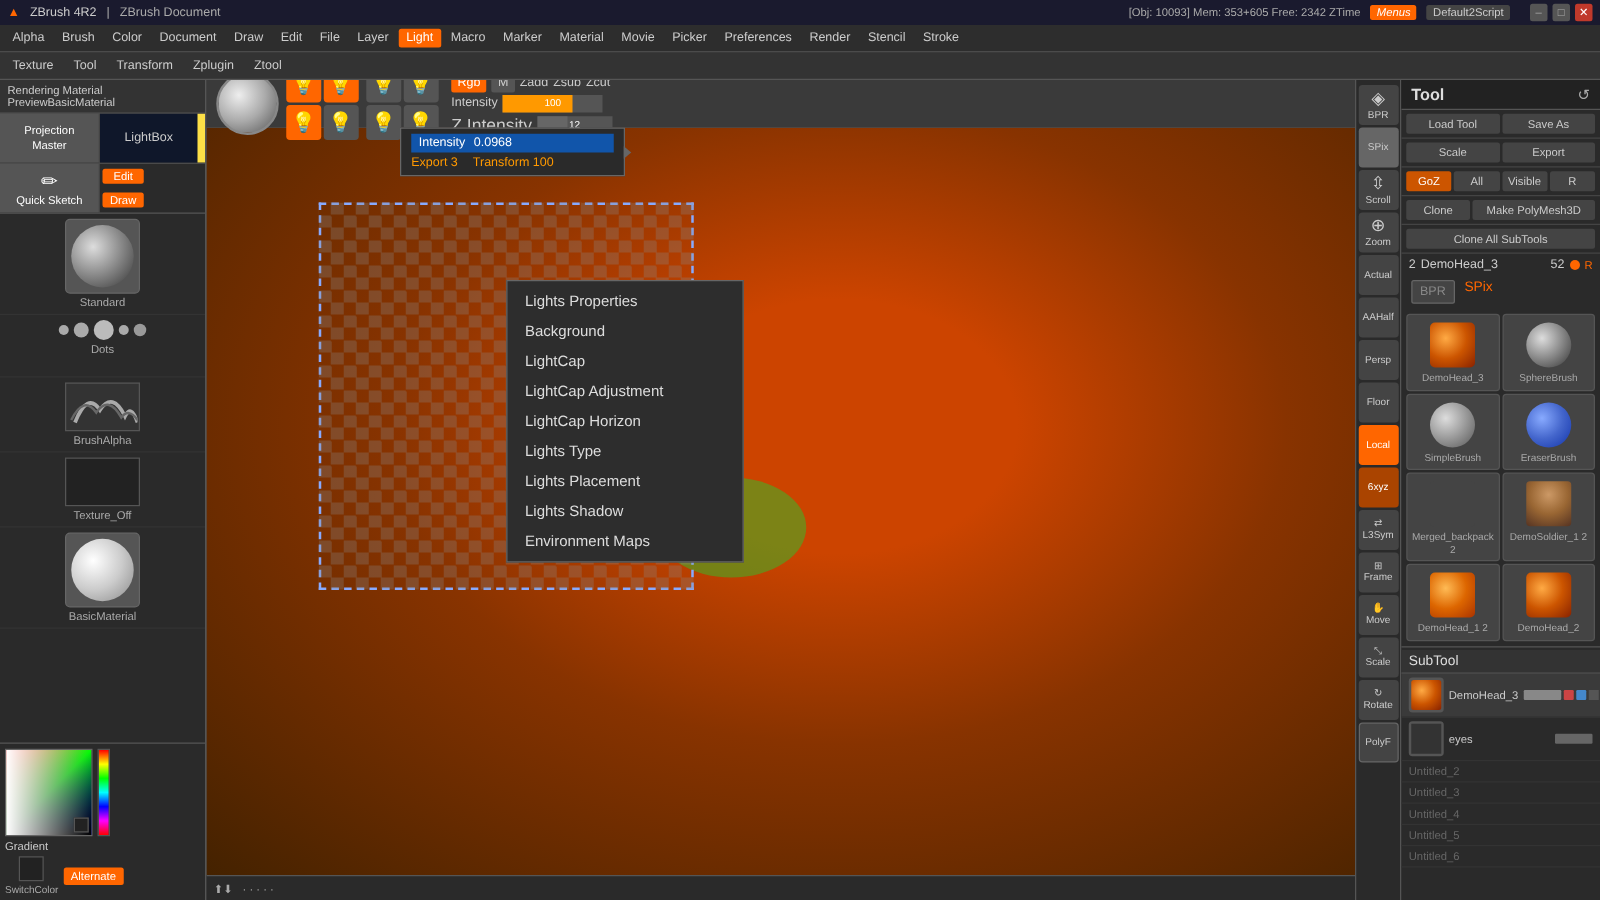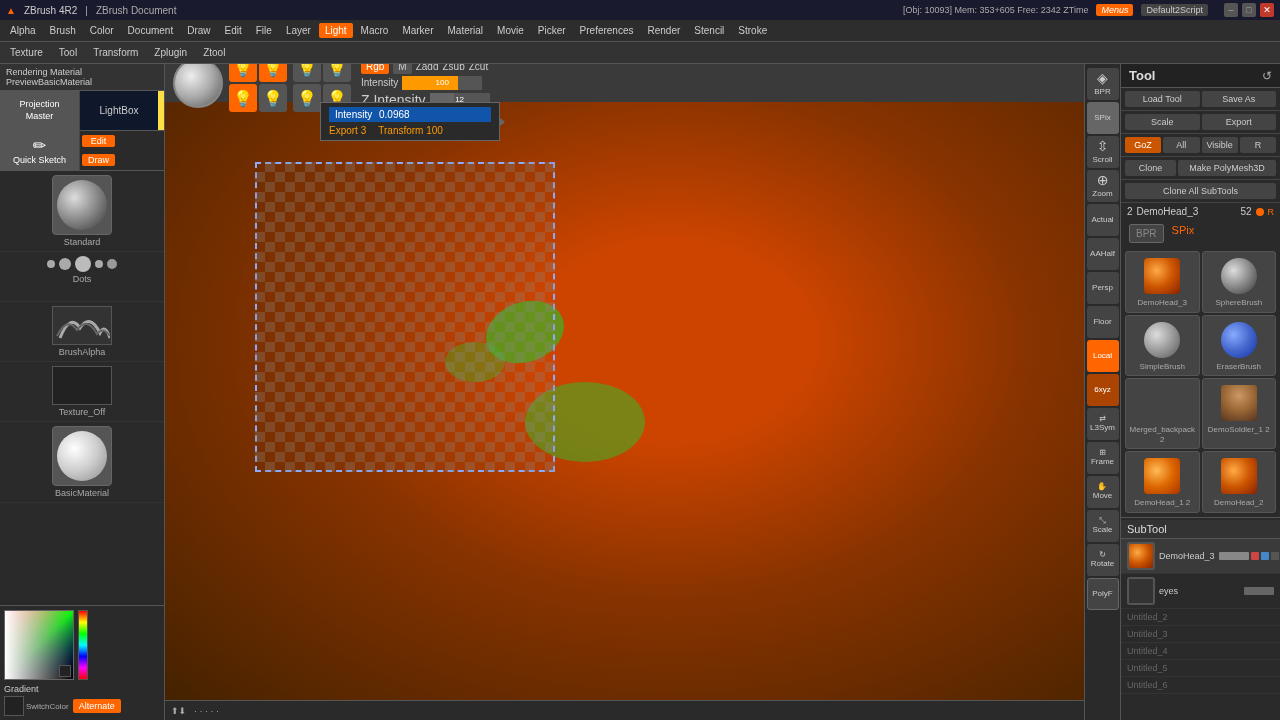--- a/index.html
+++ b/index.html
@@ -670,21 +670,21 @@
           <div style="position:absolute;bottom:2px;right:2px;width:12px;height:12px;background:#222;border:1px solid #555;"></div>
         </div>
         <div style="display:flex;flex-direction:column;gap:2px;">
           <div style="width:10px;height:70px;background:linear-gradient(to bottom,#ff0000,#ffff00,#00ff00,#00ffff,#0000ff,#ff00ff,#ff0000);border:1px solid #555;cursor:pointer;"></div>
         </div>
       </div>
       <div style="margin-top:2px;">
         <span style="font-size:9px;color:#ccc;">Gradient</span>
       </div>
       <div style="display:flex;gap:4px;margin-top:2px;align-items:center;">
-        <div style="display:flex;flex-direction:row;align-items:center;gap:2px;">
+        <div style="display:flex;flex-direction:column;align-items:center;gap:2px;">
           <div style="width:20px;height:20px;background:#222;border:1px solid #555;cursor:pointer;"></div>
           <span style="font-size:8px;color:#aaa;">SwitchColor</span>
         </div>
         <div class="alternate-btn">Alternate</div>
       </div>
     </div>
   </div>
 
   <div style="display:flex;flex:1;flex-direction:row;overflow:hidden;">
 
@@ -753,20 +753,31 @@
           </span>
           <span style="color:#ff9900;font-size:10px;">
             <span>Transform</span> 
             <span>100</span>
           </span>
         </div>
 
         <div style="position:absolute;right:-6px;top:50%;transform:translateY(-50%);width:0;height:0;border-top:5px solid transparent;border-bottom:5px solid transparent;border-left:6px solid #666;"></div>
       </div>
 
+      <div id="light-dropdown">
+          <div class="light-menu-item">Lights Properties</div>
+          <div class="light-menu-item">Background</div>
+          <div class="light-menu-item">LightCap</div>
+          <div class="light-menu-item">LightCap Adjustment</div>
+          <div class="light-menu-item">LightCap Horizon</div>
+          <div class="light-menu-item">Lights Type</div>
+          <div class="light-menu-item">Lights Placement</div>
+          <div class="light-menu-item">Lights Shadow</div>
+          <div class="light-menu-item">Environment Maps</div>
+        </div>
 
       <div id="viewport">
         <div id="head-render">
 
           <div class="paint-green" style="width:80px;height:60px;left:320px;top:200px;transform:rotate(-20deg);"></div>
           <div class="paint-green" style="width:120px;height:80px;left:360px;top:280px;opacity:0.8;"></div>
           <div class="paint-green" style="width:60px;height:40px;left:280px;top:240px;opacity:0.6;"></div>
 
           <div class="select-box" style="left:90px;top:60px;width:300px;height:310px;"></div>
 

